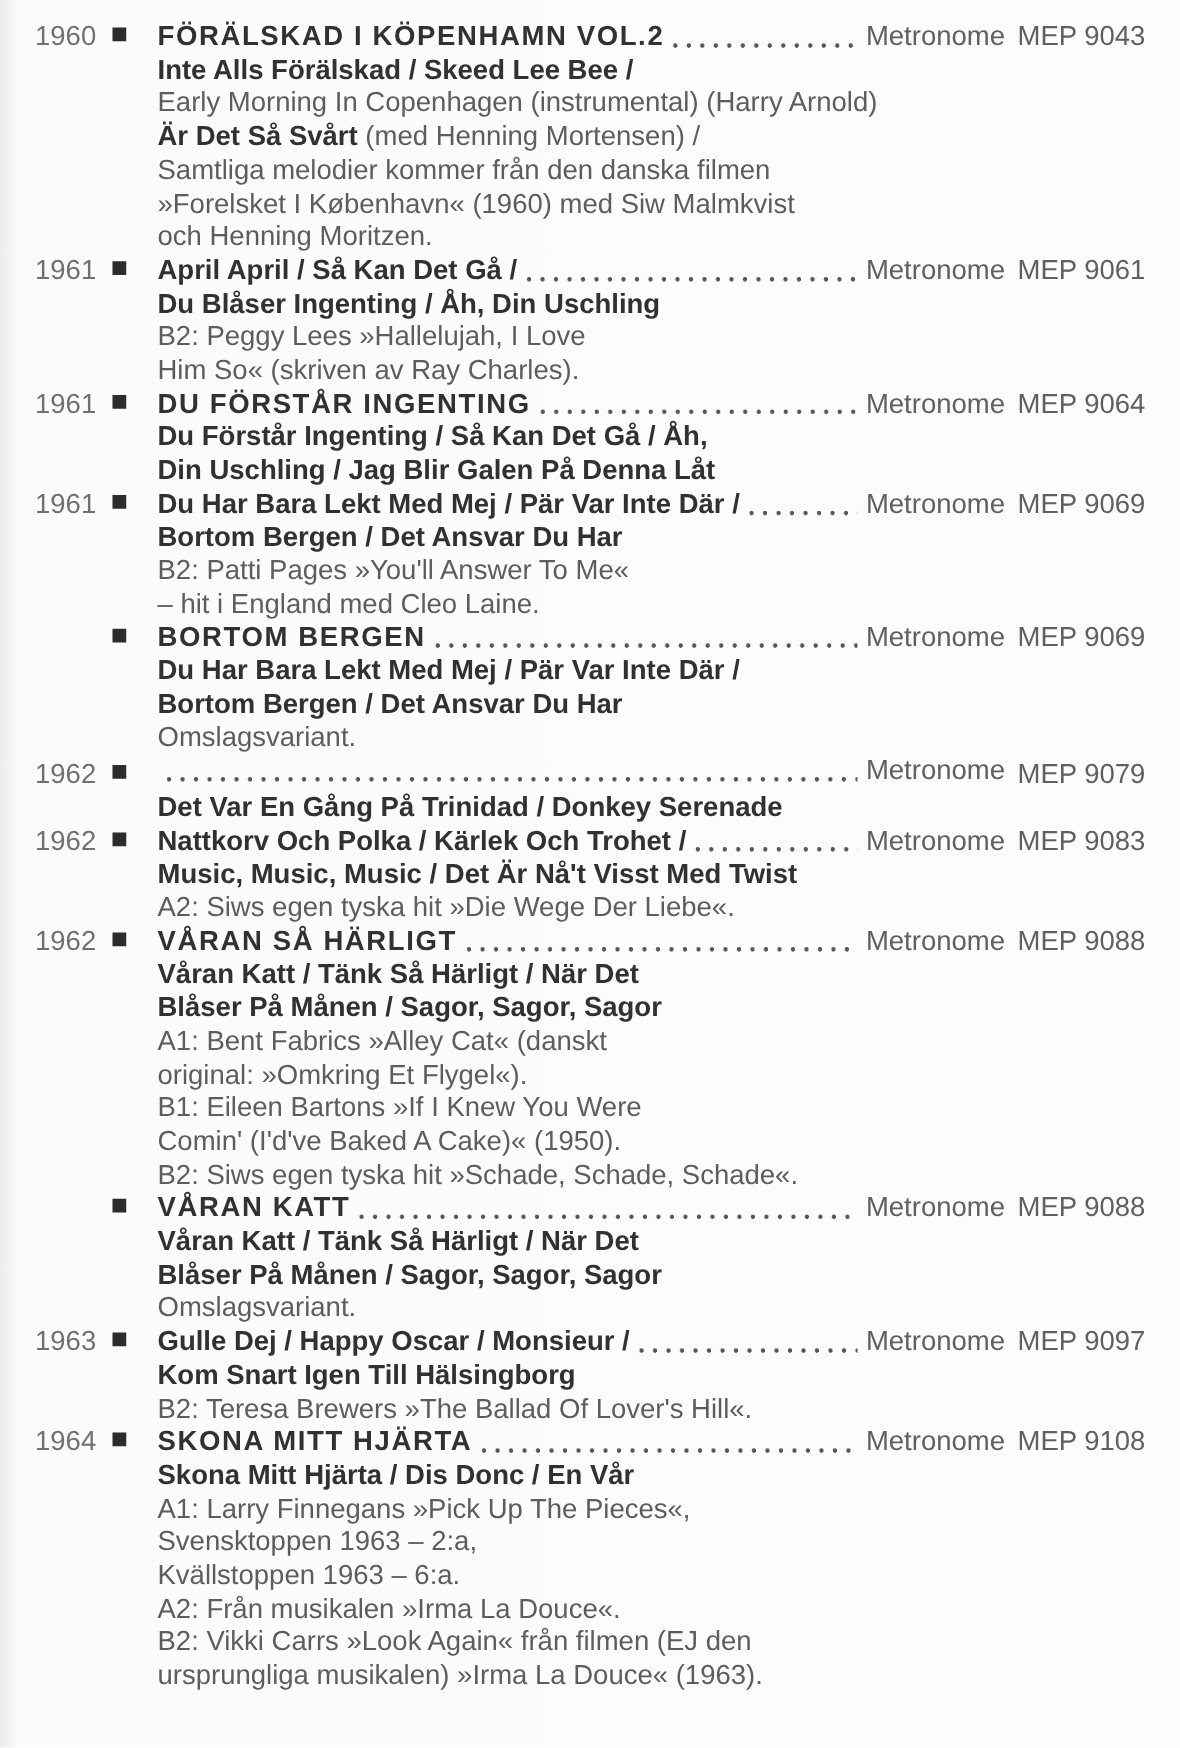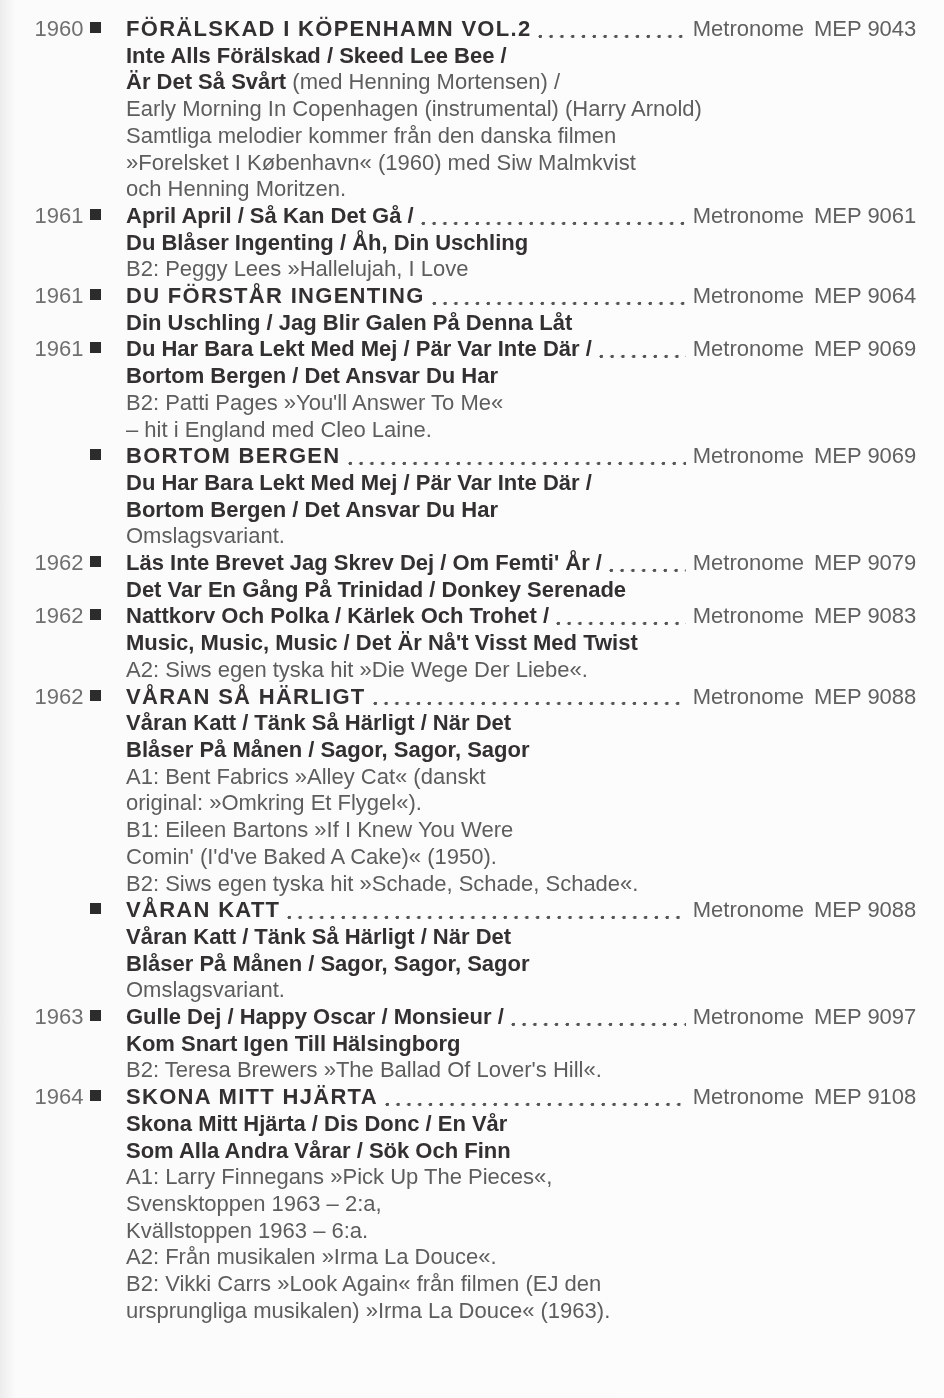--- a/index.html
+++ b/index.html
@@ -12,21 +12,21 @@
     overflow: hidden;
     -webkit-font-smoothing: antialiased;
   }
   .page { padding: 16px 10px 0 28px; }
   .row {
     display: grid;
     grid-template-columns: 62px 36px 1fr 120px;
     line-height: 26.7px;
     align-items: baseline;
   }
-  .year { color: #707070; text-align: center; }
+  .year { color: #707070; }
   .bullet {
     display: inline-block;
     width: 11px; height: 11px;
     background: #2c2c2c;
     transform: translateY(-3px);
   }
   .titlewrap { display: flex; align-items: flex-start; min-width: 0; }
   .b { font-weight: 700; color: #323031; }
   .caps { letter-spacing: 1.3px; }
   .title { white-space: nowrap; }
@@ -62,32 +62,32 @@
   </div>
       <div class="row line-row">
     <span></span>
     <span></span>
     <span class="textline"><span class="b">Inte Alls Förälskad / Skeed Lee Bee /</span></span>
     <span></span>
   </div>
       <div class="row line-row">
     <span></span>
     <span></span>
+    <span class="textline"><span class="light">Early Morning In Copenhagen (instrumental) (Harry Arnold)</span></span>
+    <span></span>
+  </div>
+      <div class="row line-row">
+    <span></span>
+    <span></span>
     <span class="textline"><span class="b">Är Det Så Svårt</span><span class="light"> (med Henning Mortensen) /</span></span>
     <span></span>
   </div>
       <div class="row line-row">
     <span></span>
     <span></span>
-    <span class="textline"><span class="light">Early Morning In Copenhagen (instrumental) (Harry Arnold)</span></span>
-    <span></span>
-  </div>
-      <div class="row line-row">
-    <span></span>
-    <span></span>
     <span class="textline"><span class="light">Samtliga melodier kommer från den danska filmen</span></span>
     <span></span>
   </div>
       <div class="row line-row">
     <span></span>
     <span></span>
     <span class="textline"><span class="light">»Forelsket I København« (1960) med Siw Malmkvist</span></span>
     <span></span>
   </div>
       <div class="row line-row">
@@ -113,35 +113,47 @@
     <span></span>
     <span class="textline"><span class="b">Du Blåser Ingenting / Åh, Din Uschling</span></span>
     <span></span>
   </div>
       <div class="row line-row">
     <span></span>
     <span></span>
     <span class="textline"><span class="light">B2: Peggy Lees »Hallelujah, I Love</span></span>
     <span></span>
   </div>
+      <div class="row line-row">
+    <span></span>
+    <span></span>
+    <span class="textline"><span class="light">Him So« (skriven av Ray Charles).</span></span>
+    <span></span>
+  </div>
     </div>
     <div class="entry">
       <div class="row title-row">
     <span class="year">1961</span>
     <span class="bullet-cell"><span class="bullet"></span></span>
     <span class="titlewrap">
       <span class="title b caps">DU FÖRSTÅR INGENTING</span>
       <span class="dots"></span>
       <span class="lbl">Metronome</span>
     </span>
     <span class="cat">MEP 9064</span>
   </div>
       <div class="row line-row">
     <span></span>
     <span></span>
+    <span class="textline"><span class="b">Du Förstår Ingenting / Så Kan Det Gå / Åh,</span></span>
+    <span></span>
+  </div>
+      <div class="row line-row">
+    <span></span>
+    <span></span>
     <span class="textline"><span class="b">Din Uschling / Jag Blir Galen På Denna Låt</span></span>
     <span></span>
   </div>
     </div>
     <div class="entry">
       <div class="row title-row">
     <span class="year">1961</span>
     <span class="bullet-cell"><span class="bullet"></span></span>
     <span class="titlewrap">
       <span class="title b">Du Har Bara Lekt Med Mej / Pär Var Inte Där /</span>
@@ -197,21 +209,20 @@
     <span></span>
     <span class="textline"><span class="light">Omslagsvariant.</span></span>
     <span></span>
   </div>
     </div>
     <div class="entry">
       <div class="row title-row">
     <span class="year">1962</span>
     <span class="bullet-cell"><span class="bullet"></span></span>
     <span class="titlewrap">
-      <span class="title b">Läs Inte Brevet Jag Skrev Dej / Om Femti' År /</span>
       <span class="dots"></span>
       <span class="lbl">Metronome</span>
     </span>
     <span class="cat">MEP 9079</span>
   </div>
       <div class="row line-row">
     <span></span>
     <span></span>
     <span class="textline"><span class="b">Det Var En Gång På Trinidad / Donkey Serenade</span></span>
     <span></span>
@@ -357,26 +368,20 @@
       <span class="title b caps">SKONA MITT HJÄRTA</span>
       <span class="dots"></span>
       <span class="lbl">Metronome</span>
     </span>
     <span class="cat">MEP 9108</span>
   </div>
       <div class="row line-row">
     <span></span>
     <span></span>
     <span class="textline"><span class="b">Skona Mitt Hjärta / Dis Donc / En Vår</span></span>
-    <span></span>
-  </div>
-      <div class="row line-row">
-    <span></span>
-    <span></span>
-    <span class="textline"><span class="b">Som Alla Andra Vårar / Sök Och Finn</span></span>
     <span></span>
   </div>
       <div class="row line-row">
     <span></span>
     <span></span>
     <span class="textline"><span class="light">A1: Larry Finnegans »Pick Up The Pieces«,</span></span>
     <span></span>
   </div>
       <div class="row line-row">
     <span></span>

